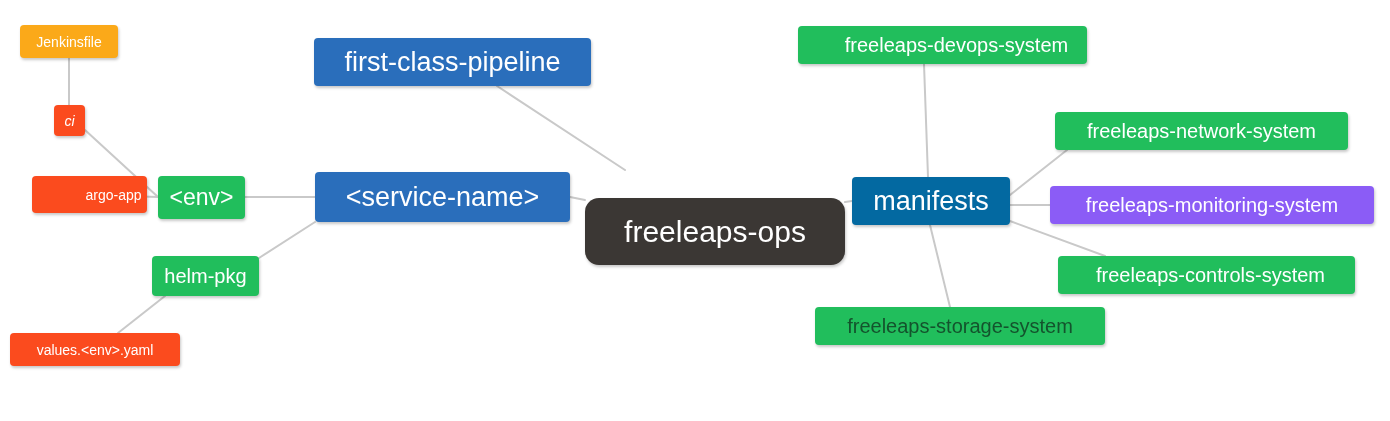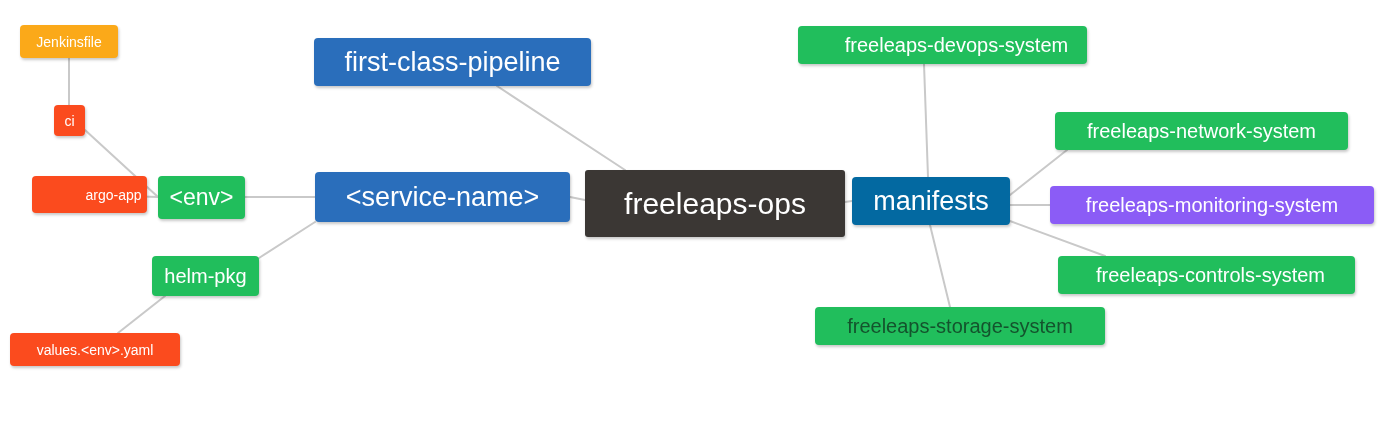--- a/index.html
+++ b/index.html
@@ -29,21 +29,21 @@
     display: flex;
     align-items: center;
     justify-content: center;
     color: #ffffff;
     border-radius: 4px;
     white-space: nowrap;
     line-height: 1;
     box-shadow: 1px 2px 3px rgba(0,0,0,0.22);
     font-family: "Liberation Sans", sans-serif;
   }
-  .node.sz-root   { font-size: 30px; border-radius: 3px; }
+  .node.sz-root   { font-size: 30px; border-radius: 14px; margin-top: 28px; }
   .node.sz-big    { font-size: 27px; }
   .node.sz-mid    { font-size: 23px; }
   .node.sz-small  { font-size: 20px; }
   .node.sz-tiny   { font-size: 14px; text-align: center; }
 </style>
 </head>
 <body>
 
 <div id="canvas">
   <svg id="edges" viewBox="0 0 1390 421" xmlns="http://www.w3.org/2000/svg">
@@ -57,21 +57,21 @@
       <line x1="570" y1="197" x2="585" y2="200" stroke="#c9c9c9" stroke-width="2" stroke-linecap="round"></line>
       <line x1="845" y1="202" x2="852" y2="201" stroke="#c9c9c9" stroke-width="2" stroke-linecap="round"></line>
       <line x1="928" y1="177" x2="924" y2="64" stroke="#c9c9c9" stroke-width="2" stroke-linecap="round"></line>
       <line x1="1010" y1="195" x2="1067" y2="150" stroke="#c9c9c9" stroke-width="2" stroke-linecap="round"></line>
       <line x1="1010" y1="205" x2="1050" y2="205" stroke="#c9c9c9" stroke-width="2" stroke-linecap="round"></line>
       <line x1="1010" y1="221" x2="1105" y2="256" stroke="#c9c9c9" stroke-width="2" stroke-linecap="round"></line>
       <line x1="930" y1="225" x2="950" y2="307" stroke="#c9c9c9" stroke-width="2" stroke-linecap="round"></line>
     </svg>
   <div id="nodes">
       <div class="node sz-tiny" style="left: 20px; top: 25px; width: 98px; height: 33px; background: rgb(251, 169, 25); color: rgb(255, 255, 255);">Jenkinsfile</div>
-      <div class="node sz-tiny" style="left: 54px; top: 105px; width: 31px; height: 31px; background: rgb(251, 75, 30); color: rgb(255, 255, 255);">ci</div>
+      <div class="node sz-tiny" style="left: 54px; top: 105px; width: 31px; height: 31px; background: rgb(251, 75, 30); color: rgb(255, 255, 255); font-style: italic;">ci</div>
       <div class="node sz-tiny" style="left: 32px; top: 176px; width: 115px; height: 37px; background: rgb(251, 75, 30); color: rgb(255, 255, 255); padding-left: 48px;">argo-app</div>
       <div class="node sz-mid" style="left: 158px; top: 176px; width: 87px; height: 43px; background: rgb(33, 190, 92); color: rgb(255, 255, 255);">&lt;env&gt;</div>
       <div class="node sz-small" style="left: 152px; top: 256px; width: 107px; height: 40px; background: rgb(33, 190, 92); color: rgb(255, 255, 255);">helm-pkg</div>
       <div class="node sz-tiny" style="left: 10px; top: 333px; width: 170px; height: 33px; background: rgb(251, 75, 30); color: rgb(255, 255, 255);">values.&lt;env&gt;.yaml</div>
       <div class="node sz-big" style="left: 314px; top: 38px; width: 277px; height: 48px; background: rgb(42, 110, 187); color: rgb(255, 255, 255);">first-class-pipeline</div>
       <div class="node sz-big" style="left: 315px; top: 172px; width: 255px; height: 50px; background: rgb(42, 110, 187); color: rgb(255, 255, 255);">&lt;service-name&gt;</div>
       <div class="node sz-root" style="left: 585px; top: 170px; width: 260px; height: 67px; background: rgb(59, 55, 52); color: rgb(255, 255, 255);">freeleaps-ops</div>
       <div class="node sz-big" style="left: 852px; top: 177px; width: 158px; height: 48px; background: #0369a1; color: rgb(255, 255, 255);">manifests</div>
       <div class="node sz-small" style="left: 798px; top: 26px; width: 289px; height: 38px; background: rgb(33, 190, 92); color: rgb(255, 255, 255); padding-left: 28px;">freeleaps-devops-system</div>
       <div class="node sz-small" style="left: 1055px; top: 112px; width: 293px; height: 38px; background: rgb(33, 190, 92); color: rgb(255, 255, 255);">freeleaps-network-system</div>

